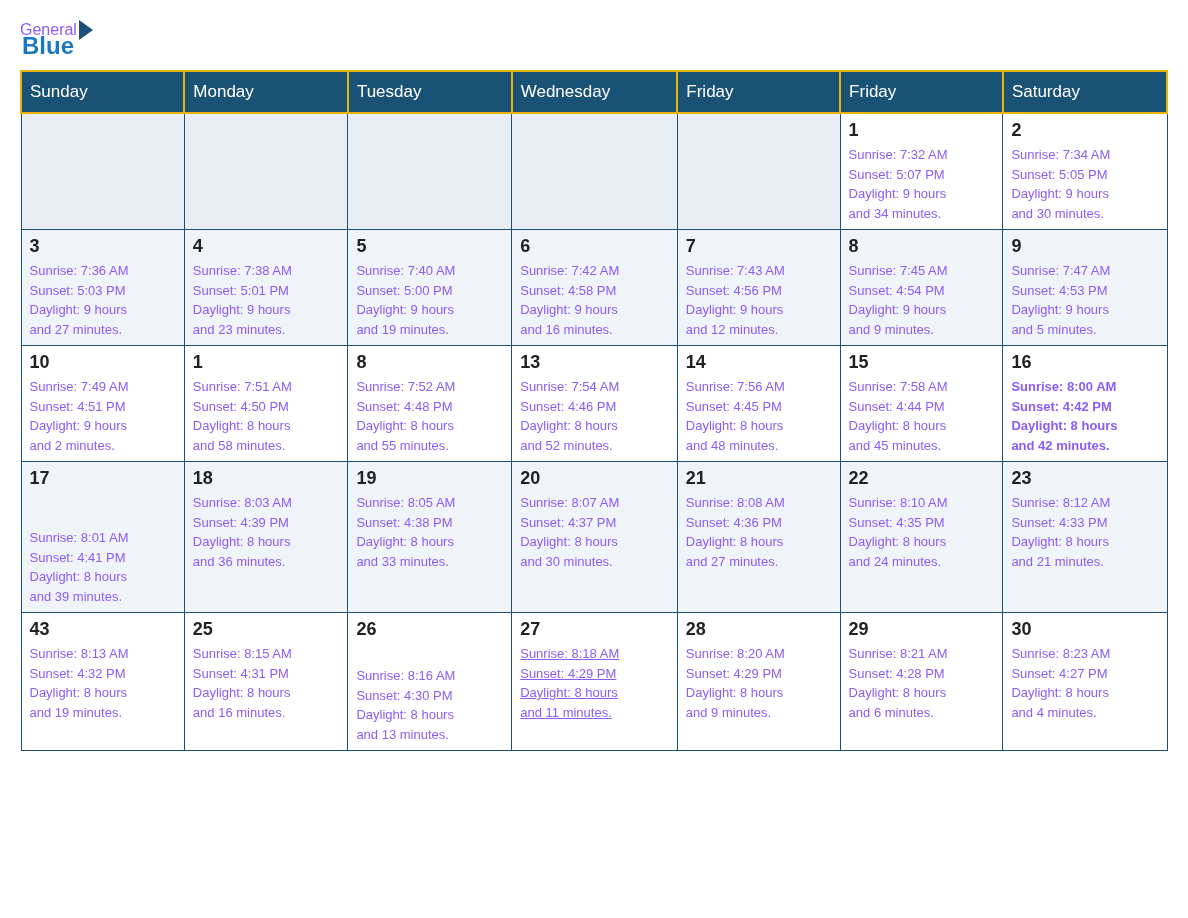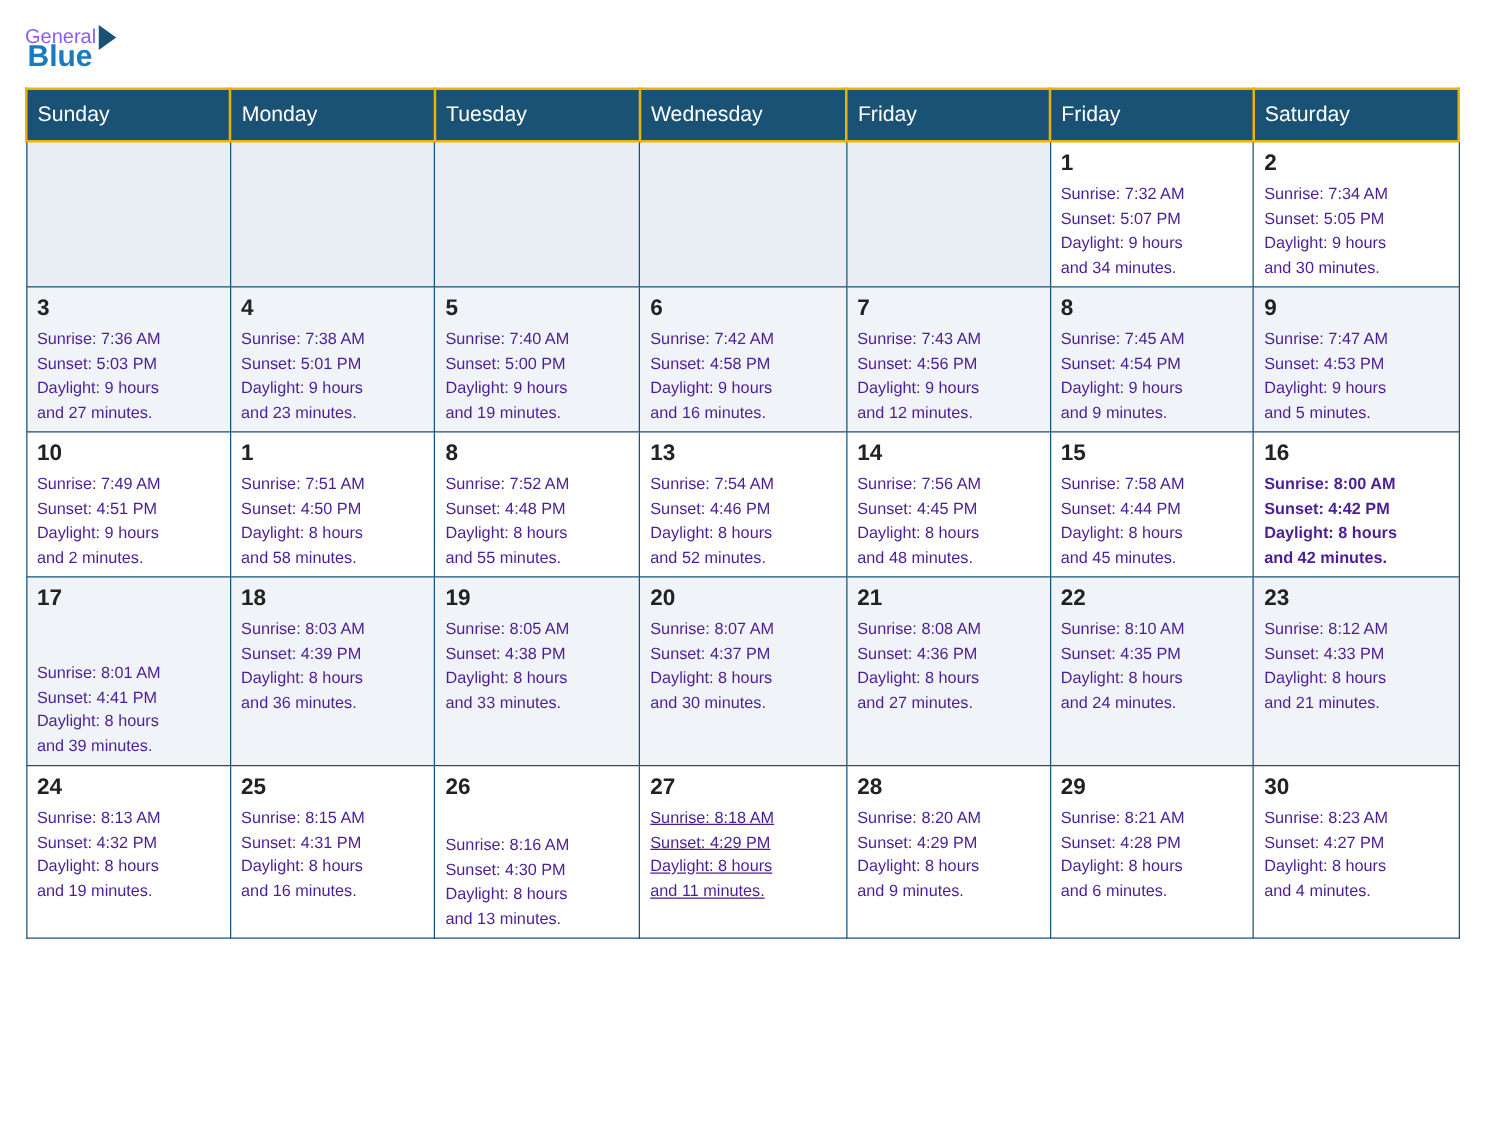--- a/index.html
+++ b/index.html
@@ -74,21 +74,21 @@
     .day-number {
       font-size: 18px;
       font-weight: bold;
       color: #222;
       display: block;
       margin-bottom: 4px;
     }
     .day-info {
       font-size: 13px;
       line-height: 1.5;
-      color: #4c1d95;
+      color: #8b5cf6;
     }
     .empty-cell {
       background: #e8eef3 !important;
     }
     .calendar tbody tr td:first-child { border-left: 1px solid #1a5276; }
     .logo-line1 { display: flex; align-items: center; }
     .logo-line2 { color: #1a7abf; font-size: 24px; font-weight: bold; margin-top: -8px; margin-left: 2px; }
   </style>
 </head>
 <body>
@@ -285,21 +285,21 @@
         <td>
           <span class="day-number">23</span>
           <div class="day-info" style="white-space: pre-line;">Sunrise: 8:12 AM
 Sunset: 4:33 PM
 Daylight: 8 hours
 and 21 minutes.</div>
         </td>
       </tr>
       <tr>
         <td>
-          <span class="day-number">24</span>
+          <span class="day-number">43</span>
           <div class="day-info" style="white-space: pre-line;">Sunrise: 8:13 AM
 Sunset: 4:32 PM
 Daylight: 8 hours
 and 19 minutes.</div>
         </td>
         <td>
           <span class="day-number">25</span>
           <div class="day-info" style="white-space: pre-line;">Sunrise: 8:15 AM
 Sunset: 4:31 PM
 Daylight: 8 hours

